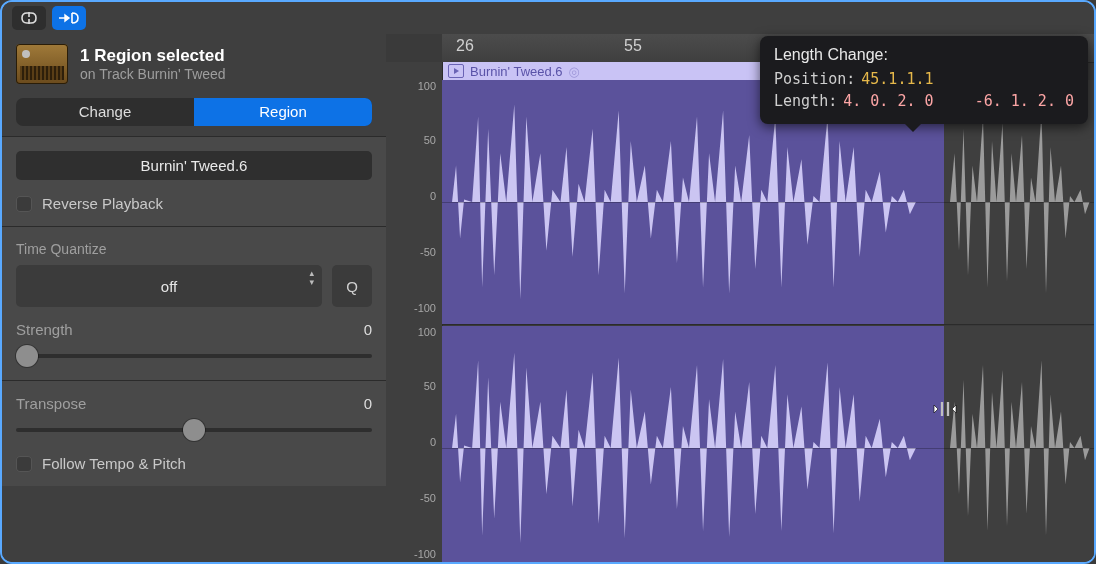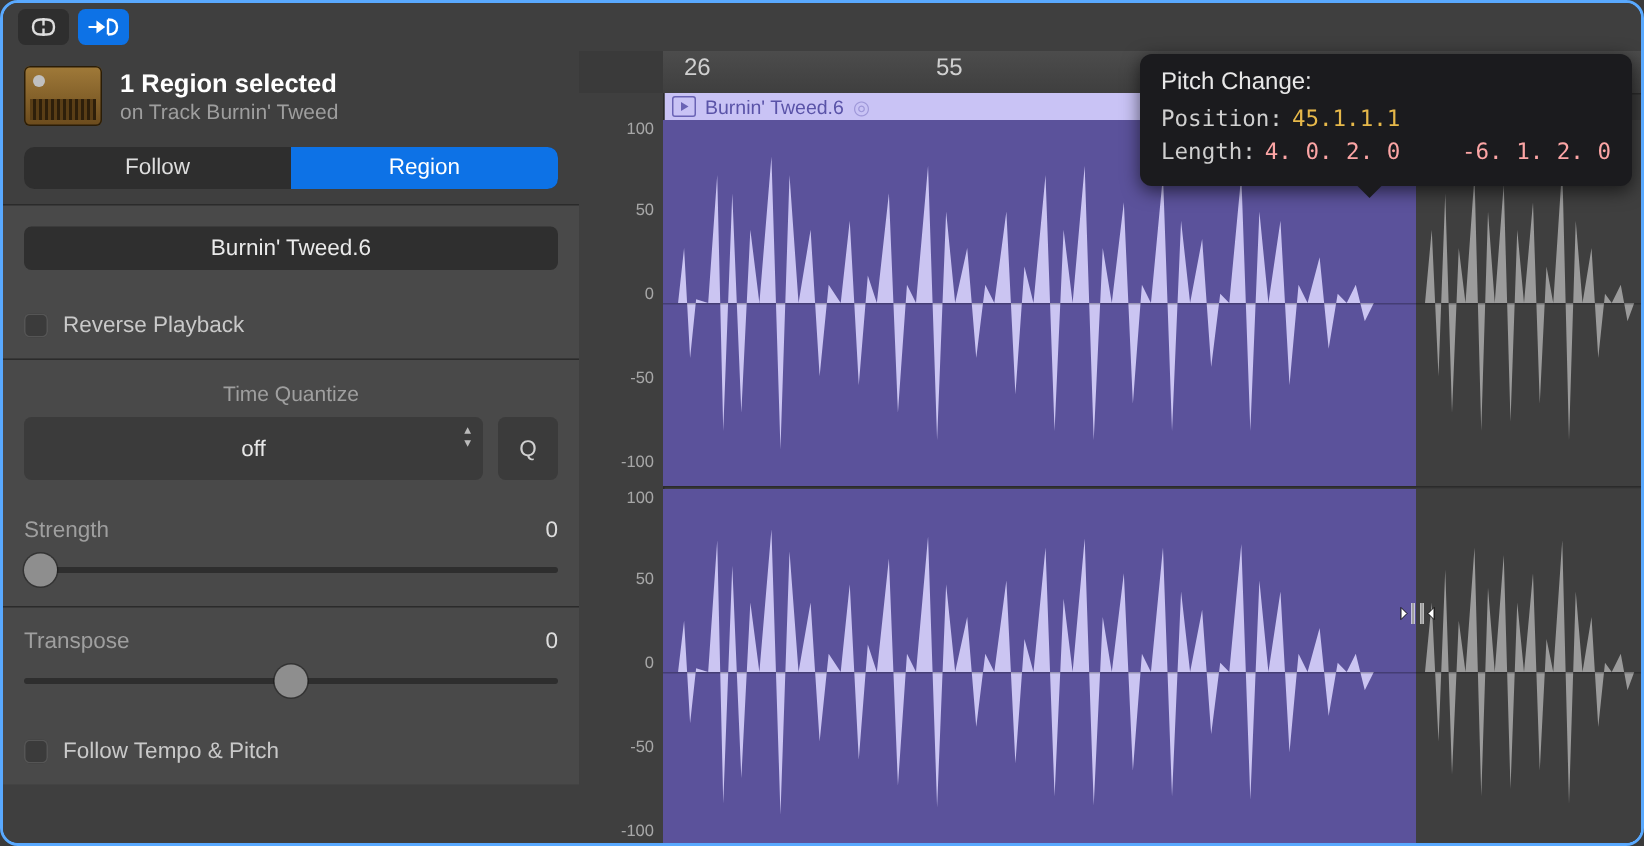--- a/index.html
+++ b/index.html
@@ -72,32 +72,32 @@
   .seg {
     display: flex; margin: 8px 14px 10px 14px; background: #2e2e2e; border-radius: 7px; overflow: hidden; height: 28px;
   }
   .seg div {
     flex: 1; text-align: center; line-height: 28px; font-size: 15px; color: #ddd; cursor: default;
   }
   .seg .active { background: #0d72e6; color: #fff; }
   .panel { background: #494949; border-top: 1px solid #2b2b2b; padding: 14px; }
   .panel + .panel { border-top: 1px solid #2b2b2b; }
   .namebox { background: #2f2f2f; border-radius: 5px; text-align: center; padding: 6px 0; color: #eaeaea; font-size: 15px; }
-  .chk { display: flex; align-items: center; gap: 10px; margin-top: 28px; }
+  .chk { display: flex; align-items: center; gap: 10px; margin-top: 15px; }
   .chk .box { width: 16px; height: 16px; border-radius: 4px; background: #3b3b3b; box-shadow: inset 0 0 0 1px #555; }
   .label { color: #c9c9c9; }
-  .heading { color: #9f9f9f; font-size: 14px; margin-bottom: 8px; text-align: center; }
+  .heading { color: #9f9f9f; font-size: 14px; margin-bottom: 8px; }
   .row-controls { display: flex; gap: 10px; }
   .select {
     flex: 1; background: #3b3b3b; border-radius: 5px; height: 42px; display: flex; align-items: center;
     justify-content: center; position: relative; color: #e6e6e6;
   }
   .select .updn { position: absolute; right: 8px; top: 4px; font-size: 9px; line-height: 9px; color: #bbb; }
   .qbtn { width: 40px; background: #3b3b3b; border-radius: 5px; display: flex; align-items: center; justify-content: center; }
-  .param { display: flex; justify-content: space-between; align-items: baseline; margin-top: 25px; color: #9f9f9f; }
+  .param { display: flex; justify-content: space-between; align-items: baseline; margin-top: 14px; color: #9f9f9f; }
   .param .val { color: #ddd; }
   .slider {
     margin-top: 8px; height: 20px; position: relative;
   }
   .slider .track {
     position: absolute; left: 0; right: 0; top: 50%; height: 4px; margin-top: -2px;
     background: #2e2e2e; border-radius: 2px;
   }
   .slider .thumb {
     position: absolute; top: 50%; width: 22px; height: 22px; margin-top: -11px;
@@ -179,21 +179,21 @@
 
     <div class="inspector">
       <div class="ihdr">
         <div class="thumb"></div>
         <div class="txt">
           <span class="title">1 Region selected</span>
           <span class="sub">on Track Burnin' Tweed</span>
         </div>
       </div>
       <div class="seg">
-        <div>Follow</div>
+        <div>Change</div>
         <div class="active">Region</div>
       </div>
 
       <div class="panel">
         <div class="namebox">Burnin' Tweed.6</div>
         <div class="chk">
           <span class="box"></span>
           <span class="label">Reverse Playback</span>
         </div>
       </div>
@@ -293,21 +293,21 @@
         <div class="drag-cursor" style="left:491px; top:320px;">
           <svg width="24" height="18" viewBox="0 0 24 18">
             <path d="M5 9 L1 5 L1 13 Z M19 9 L23 5 L23 13 Z" fill="#fff" stroke="#000" stroke-width="0.6"></path>
             <path d="M9 2 L9 16 M15 2 L15 16" stroke="#fff" stroke-width="2.2"></path>
             <path d="M9 2 L9 16 M15 2 L15 16" stroke="#000" stroke-width="0.5"></path>
           </svg>
         </div>
       </div>
 
       <div class="tooltip">
-        <div class="ttitle">Pitch Change:</div>
+        <div class="ttitle">Length Change:</div>
         <div class="trow">
           <span class="tlabel">Position:</span>
           <span class="tyellow">45.1.1.1</span>
         </div>
         <div class="trow">
           <span class="tlabel">Length:</span>
           <span class="tval">4. 0. 2. 0</span>
           <span style="flex:1"></span>
           <span class="tval">-6. 1. 2. 0</span>
         </div>

